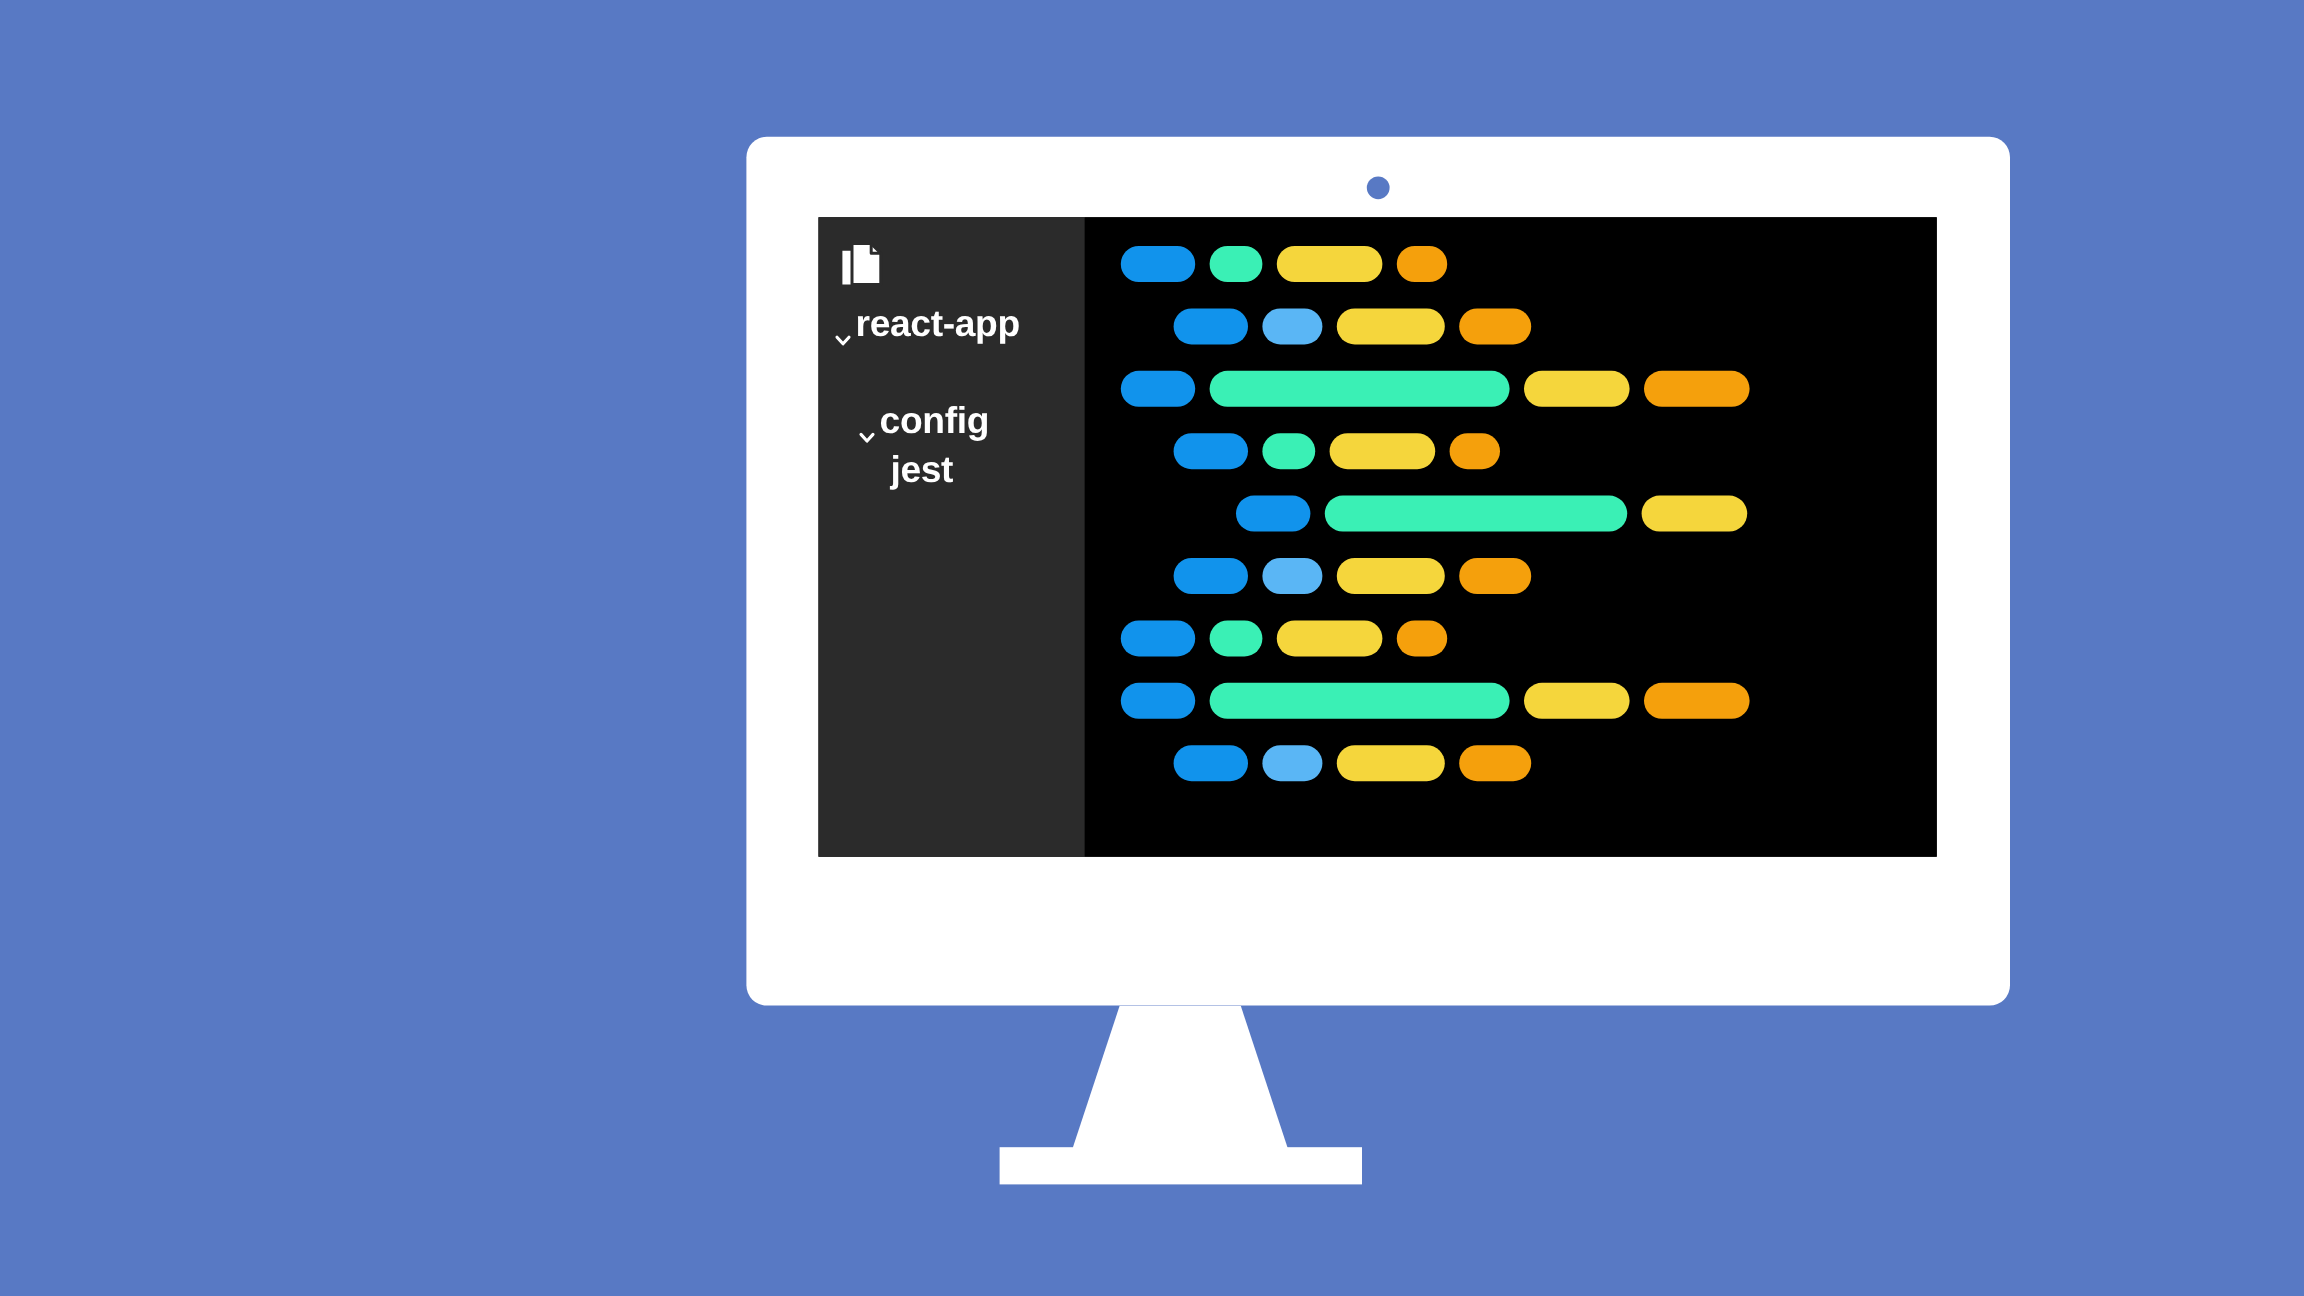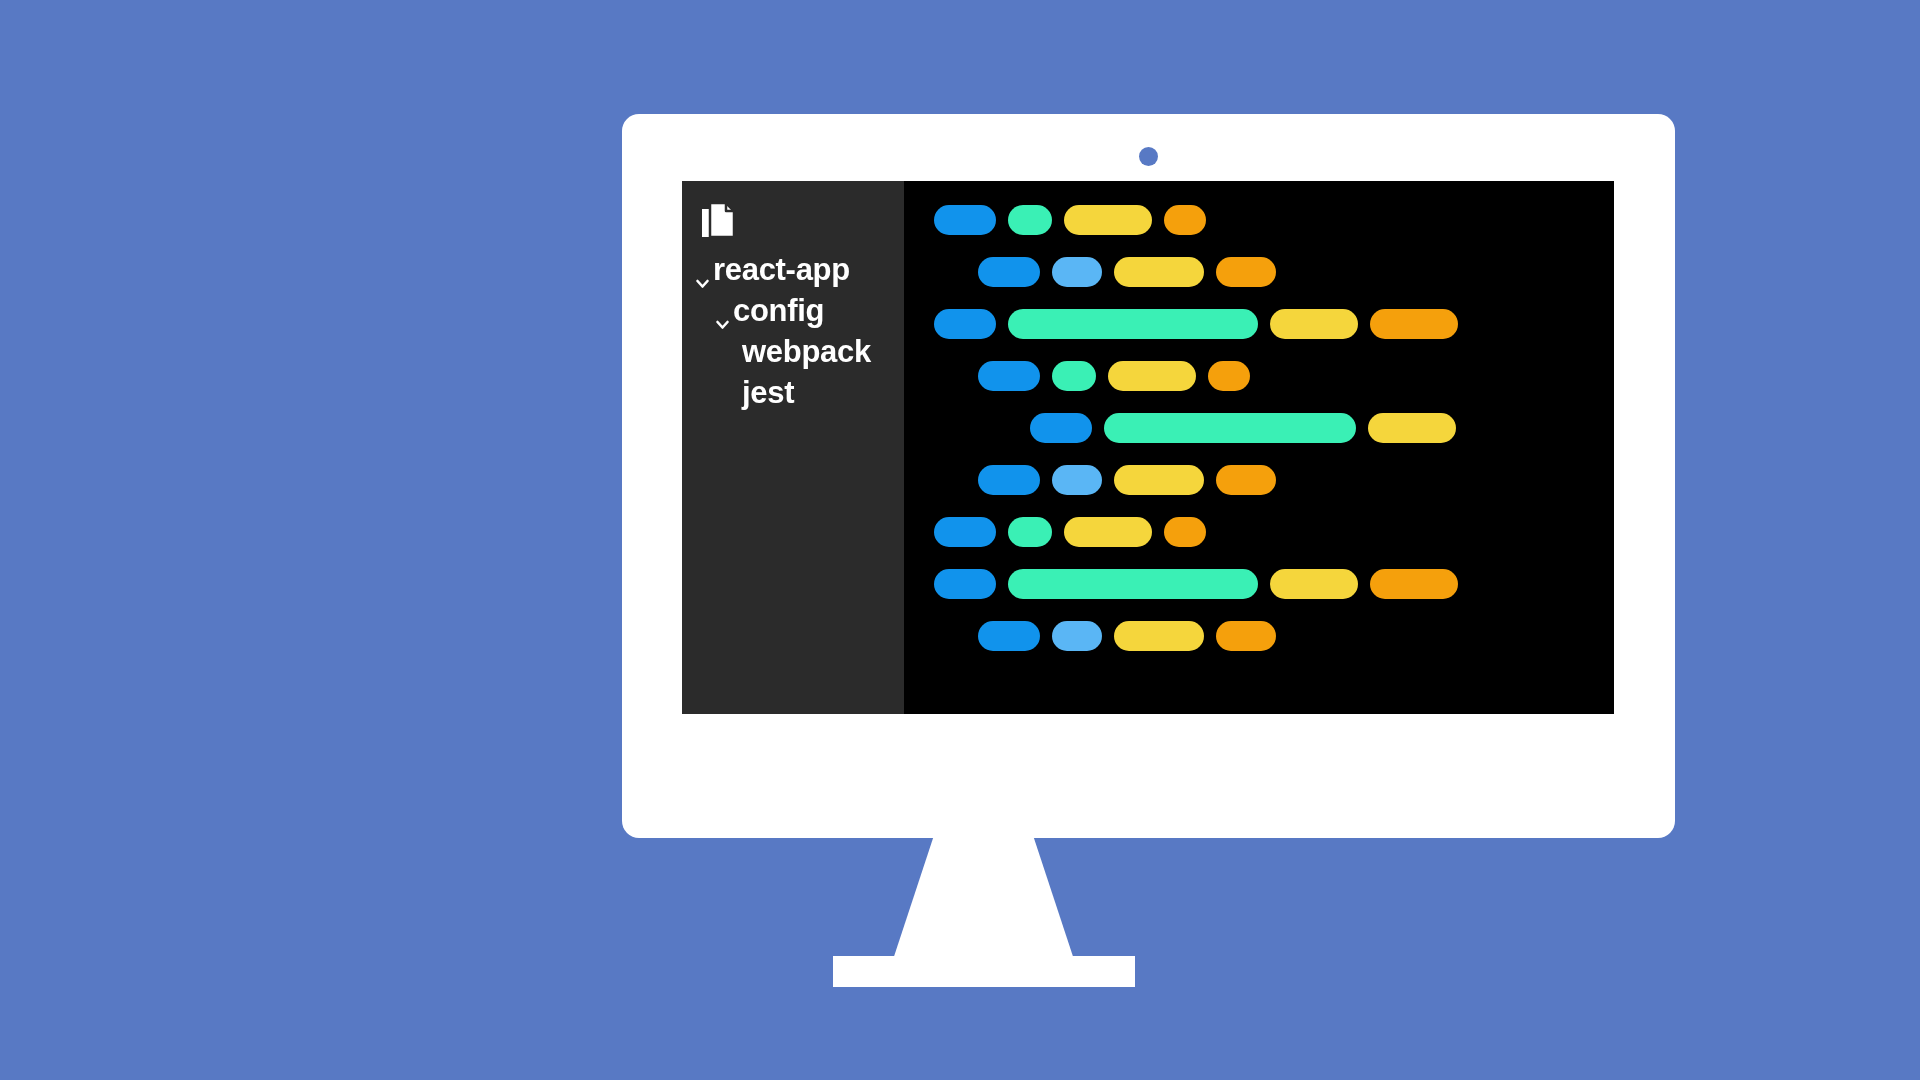--- a/index.html
+++ b/index.html
@@ -89,21 +89,21 @@
     height: 17px;
     margin-right: 2px;
     display: inline-block;
   }
   .tree-row .chevron-spacer {
     flex: 0 0 auto;
     display: inline-block;
   }
 
   .depth-0 { padding-left: 12px; }
-  .depth-1 { padding-left: 32px; }
+  .depth-1 { padding-left: 32px; margin-top: 40px; }
   .depth-2 { padding-left: 60px; }
 
   
   #code-pane {
     position: relative;
     flex: 1 1 auto;
     background: #000000;
   }
 
   .code-line {
@@ -170,24 +170,20 @@
             <span>react-app</span>
           </div>
           <div class="tree-row depth-1">
             <span class="chevron"><svg viewBox="0 0 17 17" width="17" height="17" aria-hidden="true">
                 <path d="M3.5 6 L8.5 11.5 L13.5 6" fill="none" stroke="#ffffff" stroke-width="2.6" stroke-linecap="round" stroke-linejoin="round"></path>
               </svg></span>
             <span>config</span>
           </div>
           <div class="tree-row depth-2">
             <span class="chevron-spacer"></span>
-            <span>webpack</span>
-          </div>
-          <div class="tree-row depth-2">
-            <span class="chevron-spacer"></span>
             <span>jest</span>
           </div>
         </div>
     </div>
 
     <div id="code-pane">
         <div class="code-line" style="top: 24px;">
           <span class="token" style="position: absolute; left: 30px; width: 62px; background: rgb(17, 147, 236);"></span>
           <span class="token" style="position: absolute; left: 104px; width: 44px; background: rgb(58, 240, 181);"></span>
           <span class="token" style="position: absolute; left: 160px; width: 88px; background: rgb(245, 214, 60);"></span>

